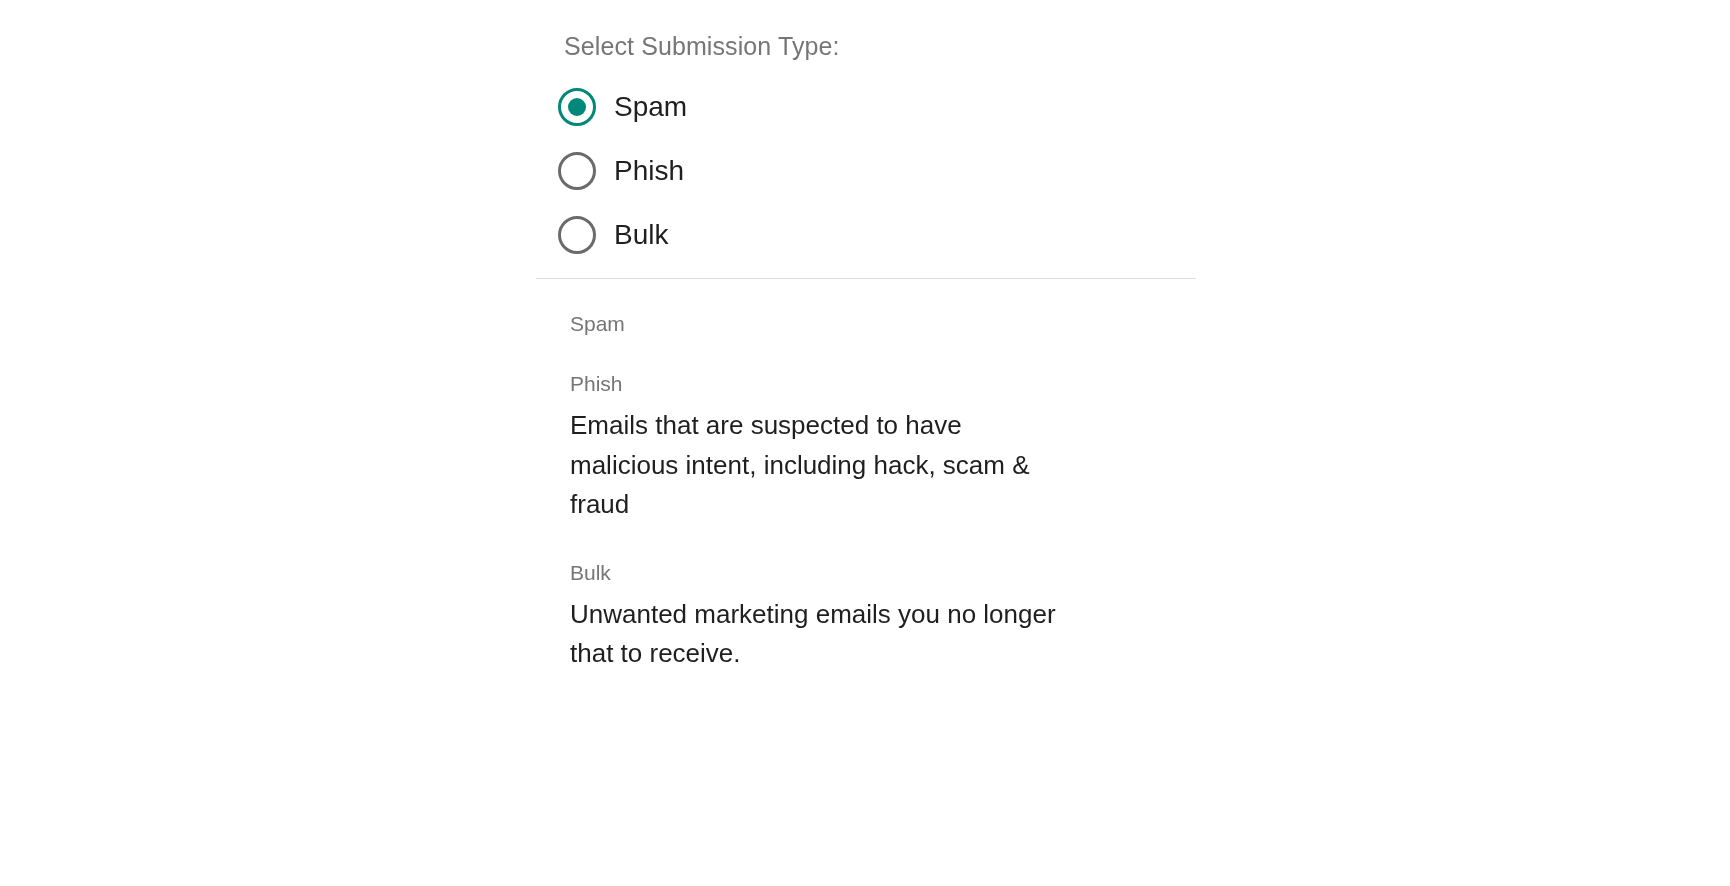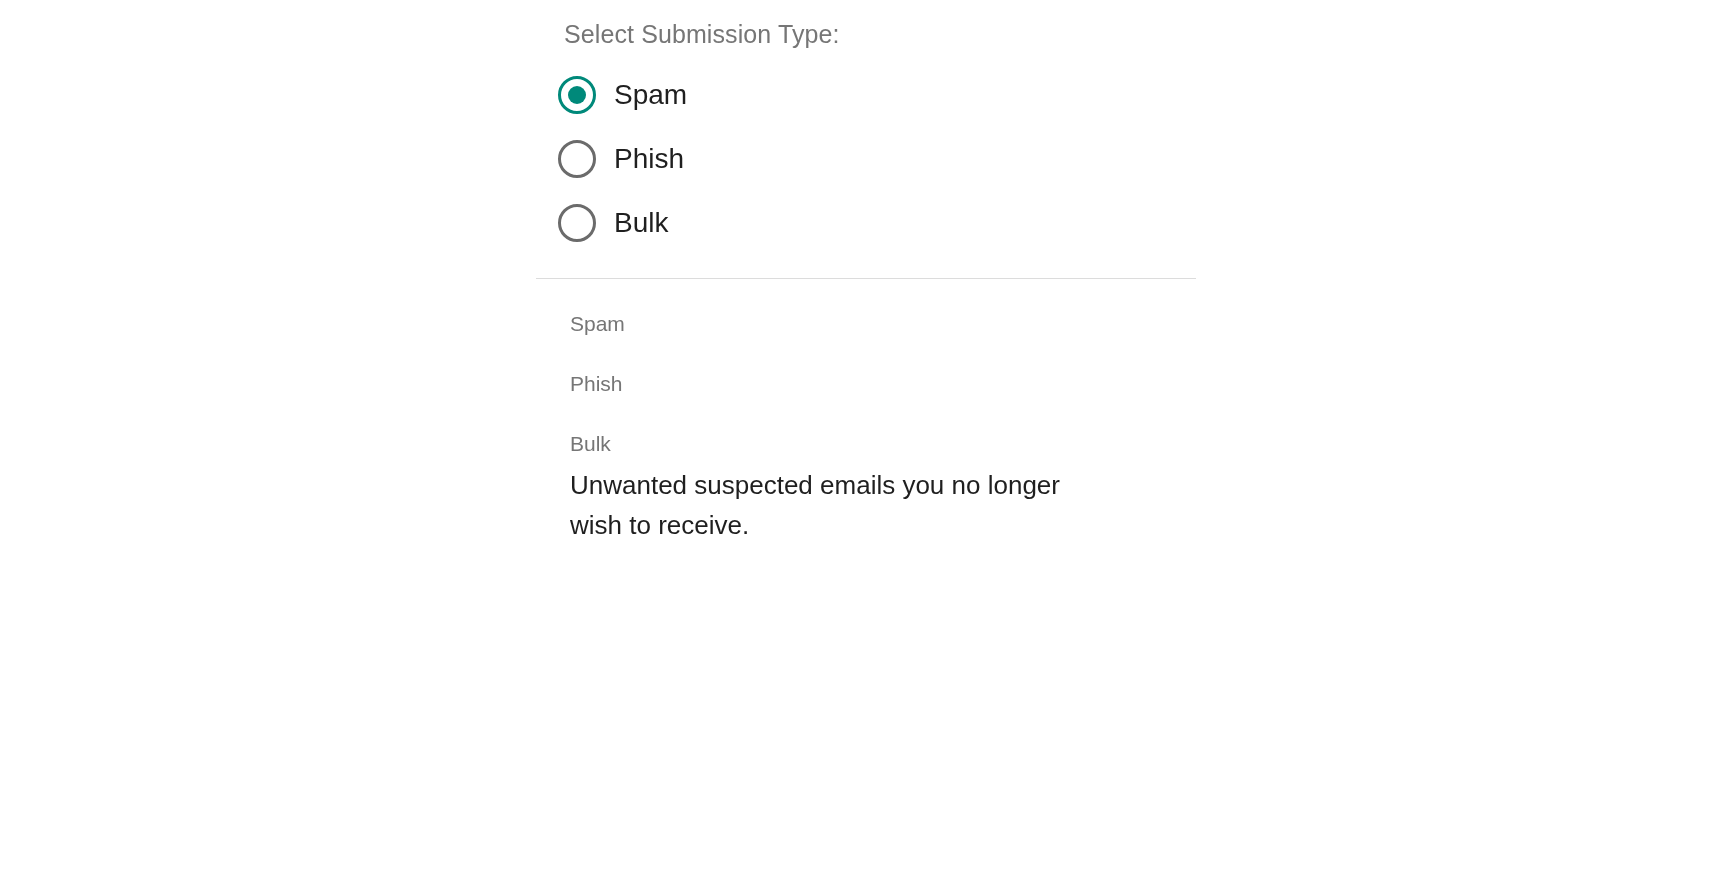--- a/index.html
+++ b/index.html
@@ -25,21 +25,21 @@
     position: absolute;
     left: 536px;
     top: 0;
     width: 660px;
   }
 
   .section-label {
     font-size: 25px;
     color: #767676;
     letter-spacing: 0.1px;
-    padding-top: 20px;
+    padding-top: 32px;
     padding-left: 28px;
   }
 
   .radio-group {
     margin-top: 14px;
     padding-left: 22px;
   }
 
   .radio-row {
     display: flex;
@@ -152,23 +152,24 @@
     <div class="divider"></div>
 
     <div class="descriptions">
 
       <div class="desc-block">
         <div class="desc-title">Spam</div>
       </div>
 
       <div class="desc-block">
         <div class="desc-title">Phish</div>
+        <div class="desc-text">Emails that are suspected to have malicious intent, including hack, scam &amp; fraud</div>
       </div>
 
       <div class="desc-block">
         <div class="desc-title">Bulk</div>
-        <div class="desc-text">Unwanted suspected emails you no longer wish to receive.</div>
+        <div class="desc-text">Unwanted marketing emails you no longer that to receive.</div>
       </div>
 
     </div>
 
   </div>
 </div>
 
 </body></html>

